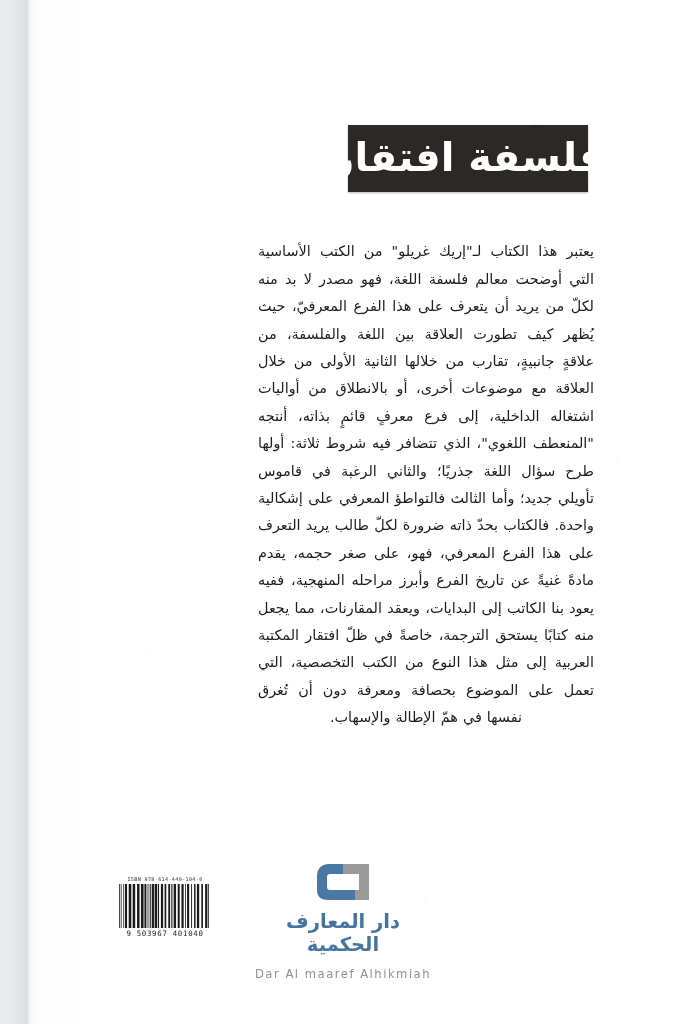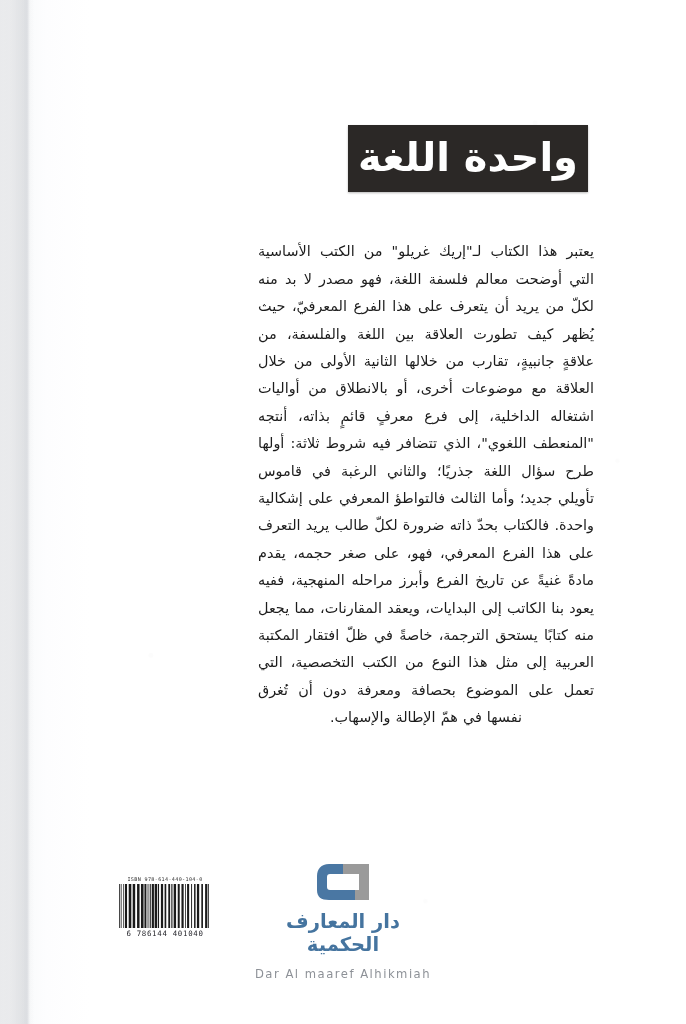--- a/index.html
+++ b/index.html
@@ -156,21 +156,21 @@
   }
 </style>
 </head>
 <body>
 
 <div class="cover">
   <div class="paper-noise"></div>
   <div class="spine-shadow"></div>
 
   <div class="title-banner">
-    <span class="title-text">واحدة اللغة</span>
+    <span class="title-text">فلسفة افتقار</span>
   </div>
 
   <p class="blurb">يعتبر هذا الكتاب لـ"إريك غريلو" من الكتب الأساسية التي أوضحت معالم فلسفة اللغة، فهو مصدر لا بد منه لكلّ من يريد أن يتعرف على هذا الفرع المعرفيّ، حيث يُظهر كيف تطورت العلاقة بين اللغة والفلسفة، من علاقةٍ جانبيةٍ، تقارب من خلالها الثانية الأولى من خلال العلاقة مع موضوعات أخرى، أو بالانطلاق من أواليات اشتغاله الداخلية، إلى فرع معرفٍ قائمٍ بذاته، أنتجه "المنعطف اللغوي"، الذي تتضافر فيه شروط ثلاثة: أولها طرح سؤال اللغة جذريًا؛ والثاني الرغبة في قاموس تأويلي جديد؛ وأما الثالث فالتواطؤ المعرفي على إشكالية واحدة. فالكتاب بحدّ ذاته ضرورة لكلّ طالب يريد التعرف على هذا الفرع المعرفي، فهو، على صغر حجمه، يقدم مادةً غنيةً عن تاريخ الفرع وأبرز مراحله المنهجية، ففيه يعود بنا الكاتب إلى البدايات، ويعقد المقارنات، مما يجعل منه كتابًا يستحق الترجمة، خاصةً في ظلّ افتقار المكتبة العربية إلى مثل هذا النوع من الكتب التخصصية، التي تعمل على الموضوع بحصافة ومعرفة دون أن تُغرق نفسها في همّ الإطالة والإسهاب.</p>
 
   <div class="publisher">
     <svg class="logo-mark" viewBox="0 0 60 40">
 
       <path d="M30 2 L56 2 L56 38 L42 38 L42 28 L46 28 L46 12 L30 12 Z" fill="#9a9a9a"></path>
 
       <path d="M30 2 L16 2 C8 2 4 7 4 14 L4 28 C4 35 8 38 16 38 L42 38 L42 28 L17 28 C15 28 14 27 14 25 L14 15 C14 13 15 12 17 12 L30 12 Z" fill="#4a77a3"></path>
@@ -207,15 +207,15 @@
           <rect x="66.00" y="0" width="0.79" height="44" fill="#1b1b1b"></rect>
           <rect x="68.08" y="0" width="2.07" height="44" fill="#1b1b1b"></rect>
           <rect x="72.12" y="0" width="0.94" height="44" fill="#1b1b1b"></rect>
           <rect x="75.07" y="0" width="1.49" height="44" fill="#1b1b1b"></rect>
           <rect x="77.91" y="0" width="2.28" height="44" fill="#1b1b1b"></rect>
           <rect x="82.32" y="0" width="1.64" height="44" fill="#1b1b1b"></rect>
           <rect x="86.11" y="0" width="2.26" height="44" fill="#1b1b1b"></rect>
           <rect x="89.01" y="0" width="0.80" height="44" fill="#1b1b1b"></rect>
         </g>
     </svg>
-    <div class="barcode-digits">6  786144  401040</div>
+    <div class="barcode-digits">9  503967  401040</div>
   </div>
 </div>
 
 </body></html>

